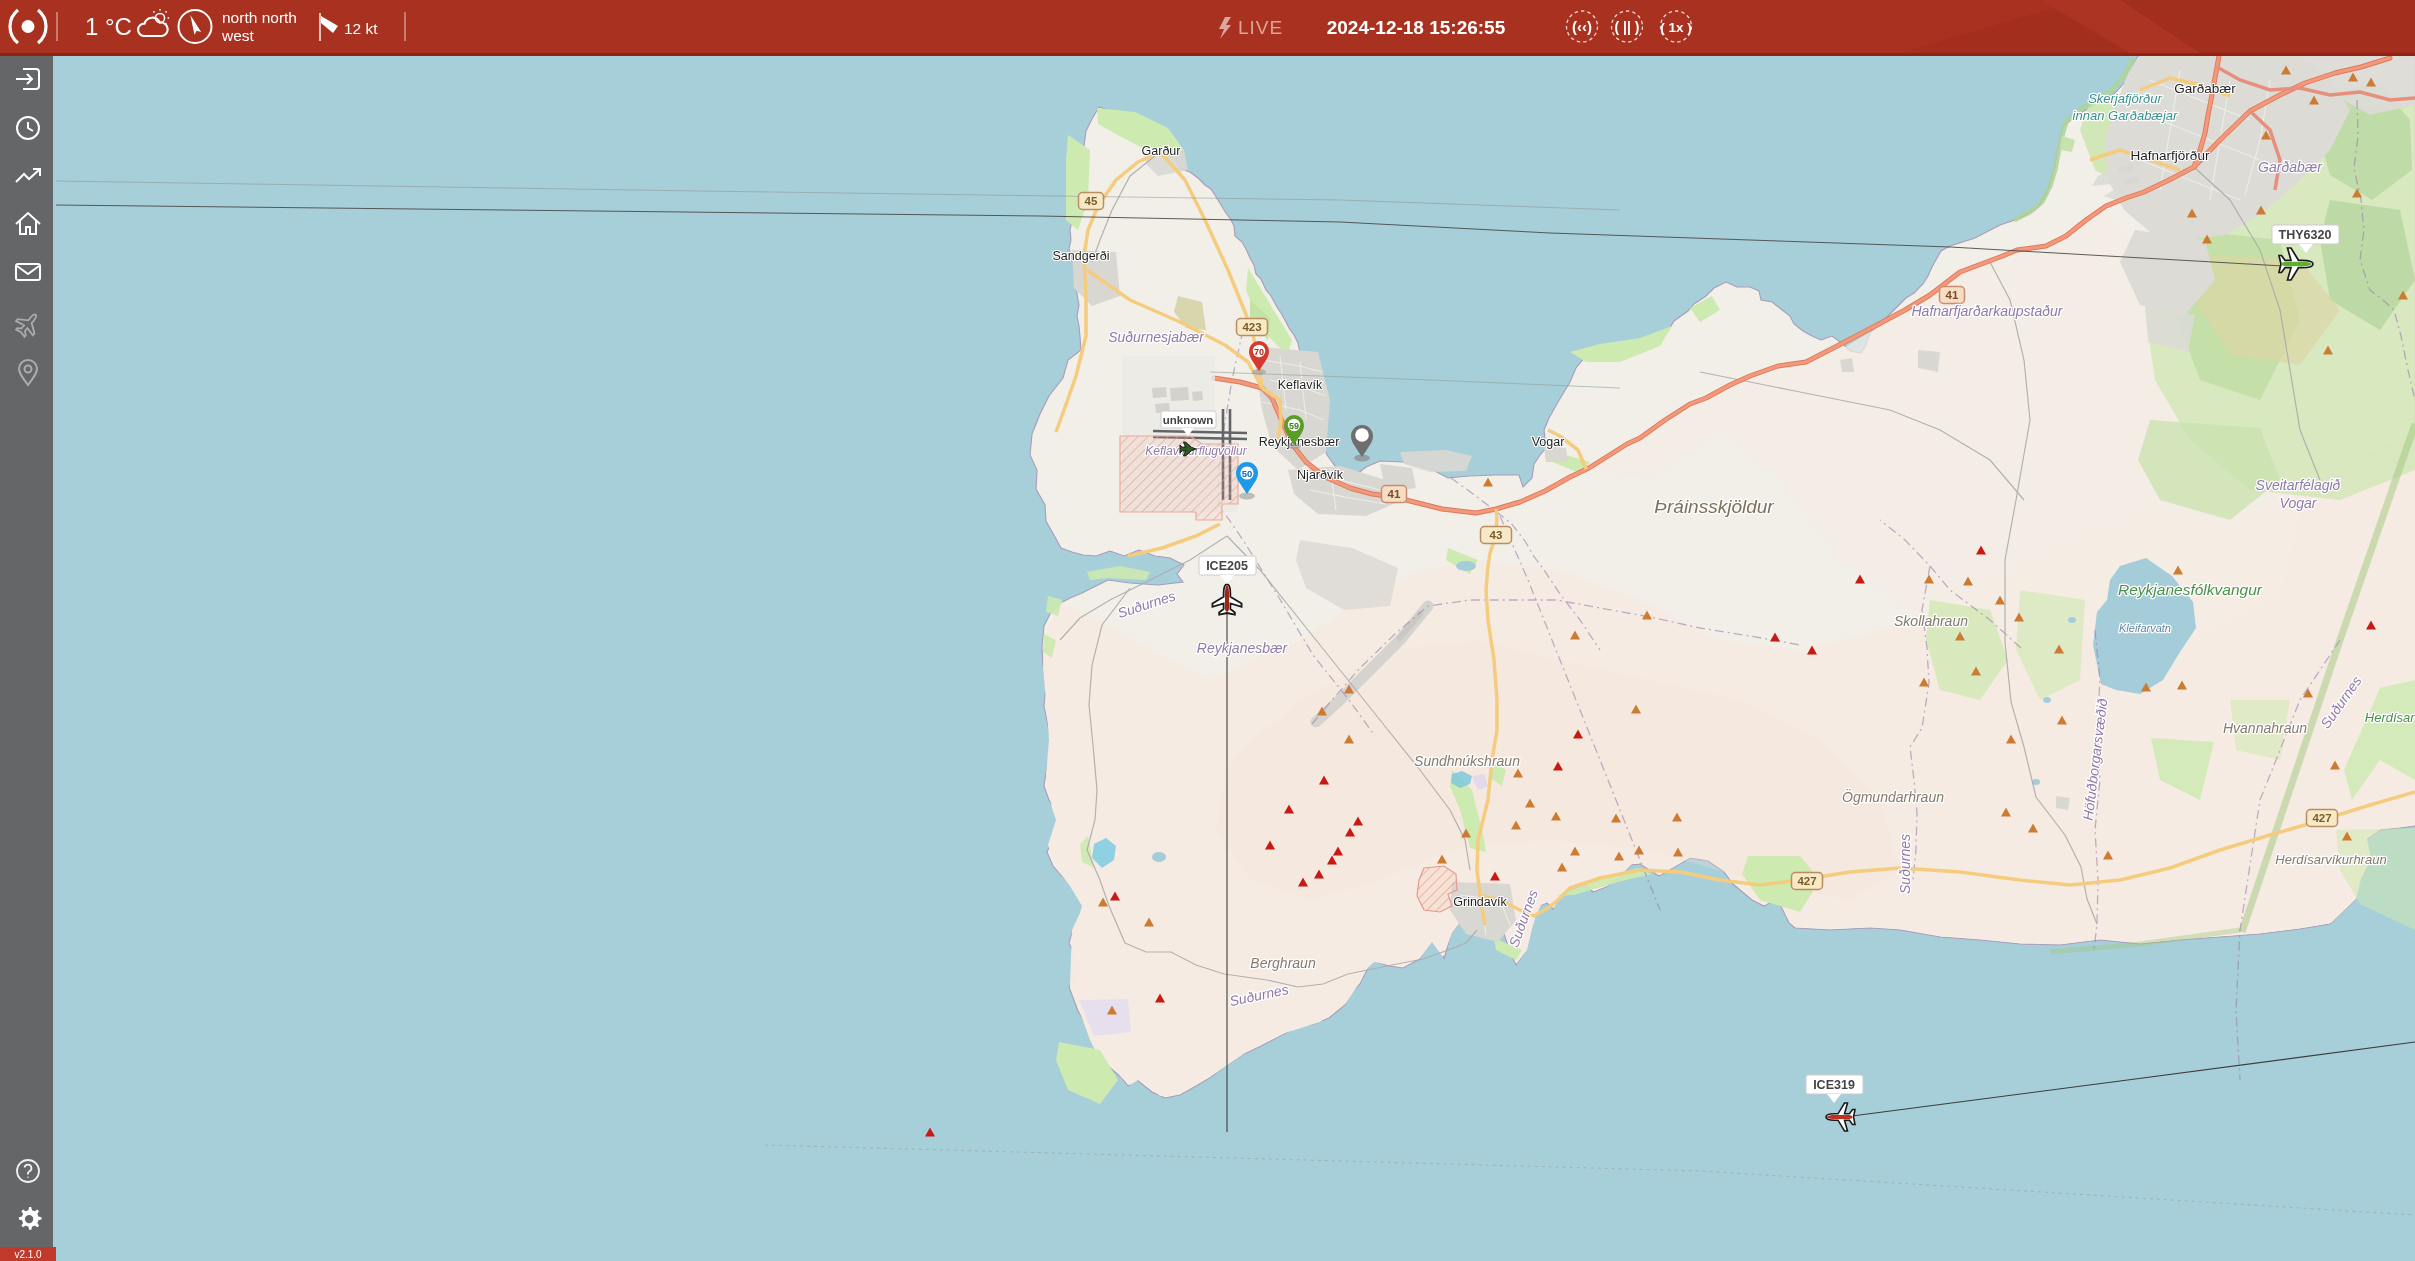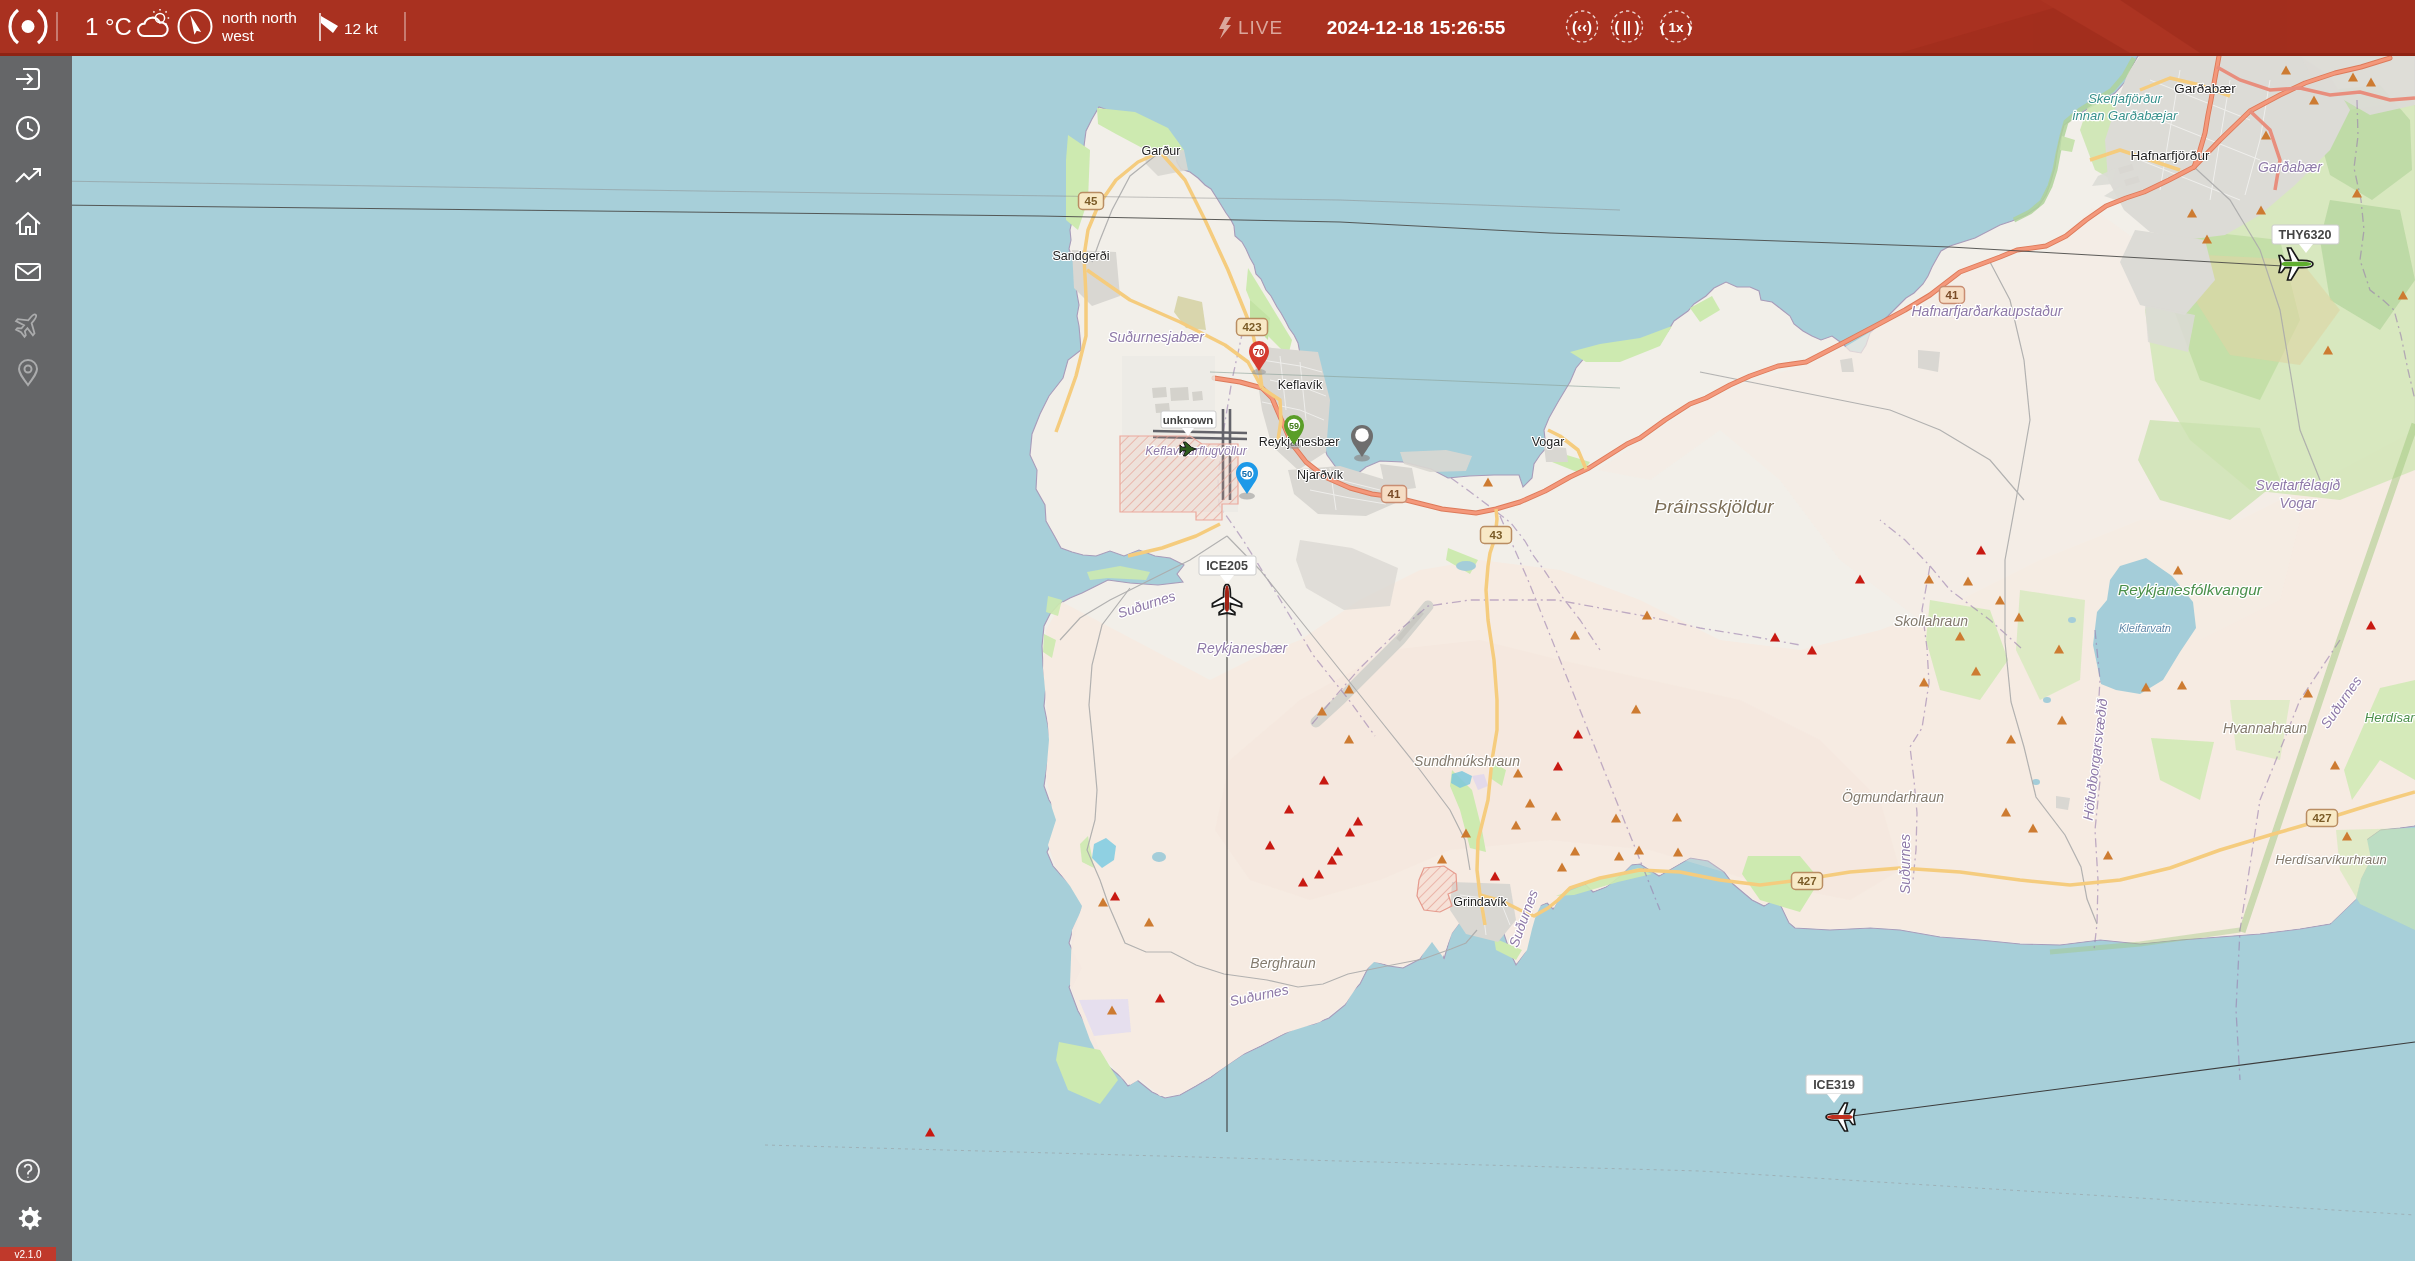--- a/index.html
+++ b/index.html
@@ -1,19 +1,19 @@
 <!DOCTYPE html>
 <html><head>
 <meta charset="utf-8">
 <style>
   html,body{margin:0;padding:0;width:2415px;height:1261px;overflow:hidden;
     font-family:"Liberation Sans",sans-serif;background:#a7cfd9;}
   #header{position:absolute;left:0;top:0;width:2415px;height:53px;background:#a93120;
     border-bottom:3px solid #8f2313;z-index:30;color:#fff;padding-left:42px;}
-  #sidebar{position:absolute;left:0;top:56px;width:72px;height:1205px;background:#656668;z-index:20;}
+  #sidebar{position:absolute;left:0;top:56px;width:53px;height:1205px;background:#656668;z-index:20;}
   #map{position:absolute;left:56px;top:56px;z-index:1;}
 </style>
 </head>
 <body>
 <div id="header">
   <svg width="2415" height="53" style="position:absolute;left:0;top:0">
 
     <g opacity="0.13">
       <path d="M1900,53 2080,0 2415,0 2415,53 Z" fill="#7a1e10"></path>
       <path d="M2040,0 2130,53 2200,53 2120,0 Z" fill="#c04a30"></path>

